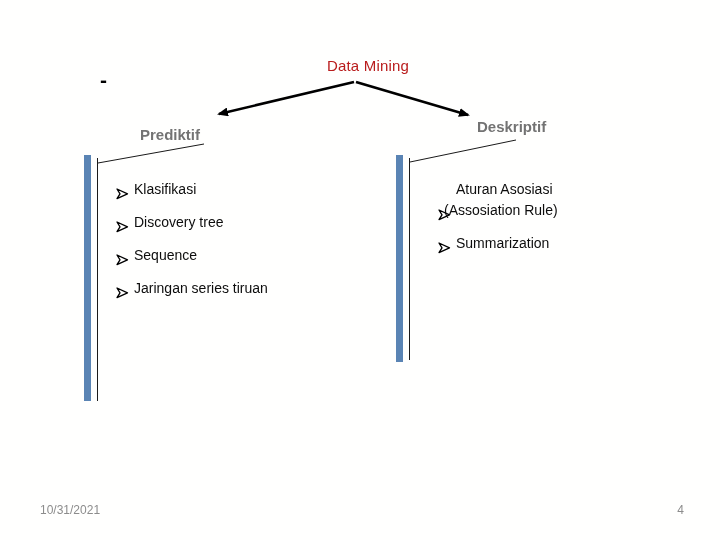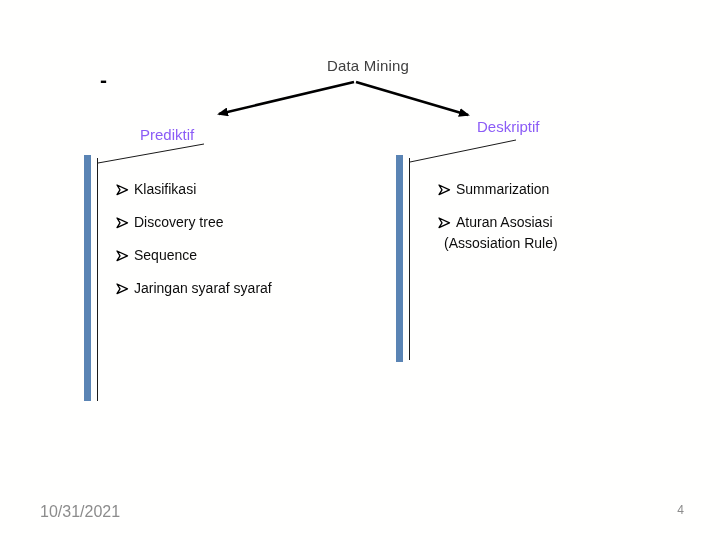--- a/index.html
+++ b/index.html
@@ -14,54 +14,54 @@
   .slide { position: absolute; inset: 0; background: #fffffe; }
 
   .dash-mark {
     position: absolute; left: 100px; top: 67px;
     font-size: 21px; font-weight: 700; color: #000;
     line-height: 26px;
   }
 
   .root-label {
     position: absolute; left: 317px; top: 57px; width: 102px;
-    text-align: center; font-size: 15px; color: #404040;
+    text-align: center; font-size: 15px; color: #b91c1c;
     letter-spacing: 0.2px;
   }
 
   svg.connectors {
     position: absolute; left: 0; top: 0;
     pointer-events: none;
   }
 
   .branch-label {
-    position: absolute; font-size: 15px; font-weight: 400; color: #8b5cf6;
+    position: absolute; font-size: 15px; font-weight: 700; color: #737373;
   }
   .branch-label.left  { left: 140px; top: 126px; }
   .branch-label.right { left: 477px; top: 118px; }
 
   .accent-bar { position: absolute; width: 7px; background: #5a84b4; }
   .accent-bar.left  { left: 84px;  top: 155px; height: 246px; }
   .accent-bar.right { left: 396px; top: 155px; height: 207px; }
 
   .list { position: absolute; top: 179px; }
   .list.left  { left: 116px; width: 280px; }
   .list.right { left: 438px; width: 262px; }
 
-  .li { display: flex; align-items: flex-start; margin-bottom: 12px; }
+  .li { display: flex; align-items: flex-end; margin-bottom: 12px; }
   .blt { flex: 0 0 13px; margin-right: 5px; margin-top: 5px; line-height: 0; }
   .txt {
     font-size: 14px; line-height: 21px; color: #0d0d0d;
     white-space: pre-line;
   }
   .li.wrap .txt { margin-left: -12px; text-indent: 12px; }
 
   .footer-date {
     position: absolute; left: 40px; top: 503px;
-    font-size: 16px; color: #8c8c8c;
+    font-size: 12px; color: #8c8c8c;
   }
   .footer-page {
     position: absolute; right: 36px; top: 503px;
     font-size: 12px; color: #8c8c8c;
   }
 </style>
 </head>
 <body>
 
 <div class="slide">
@@ -109,36 +109,36 @@
     <div class="li">
       <span class="blt"><svg width="13" height="12" viewBox="0 0 13 12">
             <polygon points="1,1 11.5,5.8 1,10.6 4,5.8" fill="#ffffff" stroke="#000" stroke-width="1.3" stroke-linejoin="round"></polygon>
           </svg></span>
       <span class="txt">Sequence</span>
     </div>
     <div class="li">
       <span class="blt"><svg width="13" height="12" viewBox="0 0 13 12">
             <polygon points="1,1 11.5,5.8 1,10.6 4,5.8" fill="#ffffff" stroke="#000" stroke-width="1.3" stroke-linejoin="round"></polygon>
           </svg></span>
-      <span class="txt">Jaringan syaraf syaraf</span>
+      <span class="txt">Jaringan series tiruan</span>
     </div>
   </div>
 
   <div class="list right">
-    <div class="li">
-      <span class="blt"><svg width="13" height="12" viewBox="0 0 13 12">
-            <polygon points="1,1 11.5,5.8 1,10.6 4,5.8" fill="#ffffff" stroke="#000" stroke-width="1.3" stroke-linejoin="round"></polygon>
-          </svg></span>
-      <span class="txt">Summarization</span>
-    </div>
     <div class="li wrap">
       <span class="blt"><svg width="13" height="12" viewBox="0 0 13 12">
             <polygon points="1,1 11.5,5.8 1,10.6 4,5.8" fill="#ffffff" stroke="#000" stroke-width="1.3" stroke-linejoin="round"></polygon>
           </svg></span>
       <span class="txt">Aturan Asosiasi
 (Assosiation Rule)</span>
+    </div>
+    <div class="li">
+      <span class="blt"><svg width="13" height="12" viewBox="0 0 13 12">
+            <polygon points="1,1 11.5,5.8 1,10.6 4,5.8" fill="#ffffff" stroke="#000" stroke-width="1.3" stroke-linejoin="round"></polygon>
+          </svg></span>
+      <span class="txt">Summarization</span>
     </div>
   </div>
 
   <div class="footer-date">10/31/2021</div>
   <div class="footer-page">4</div>
 
 </div>
 
 </body></html>

